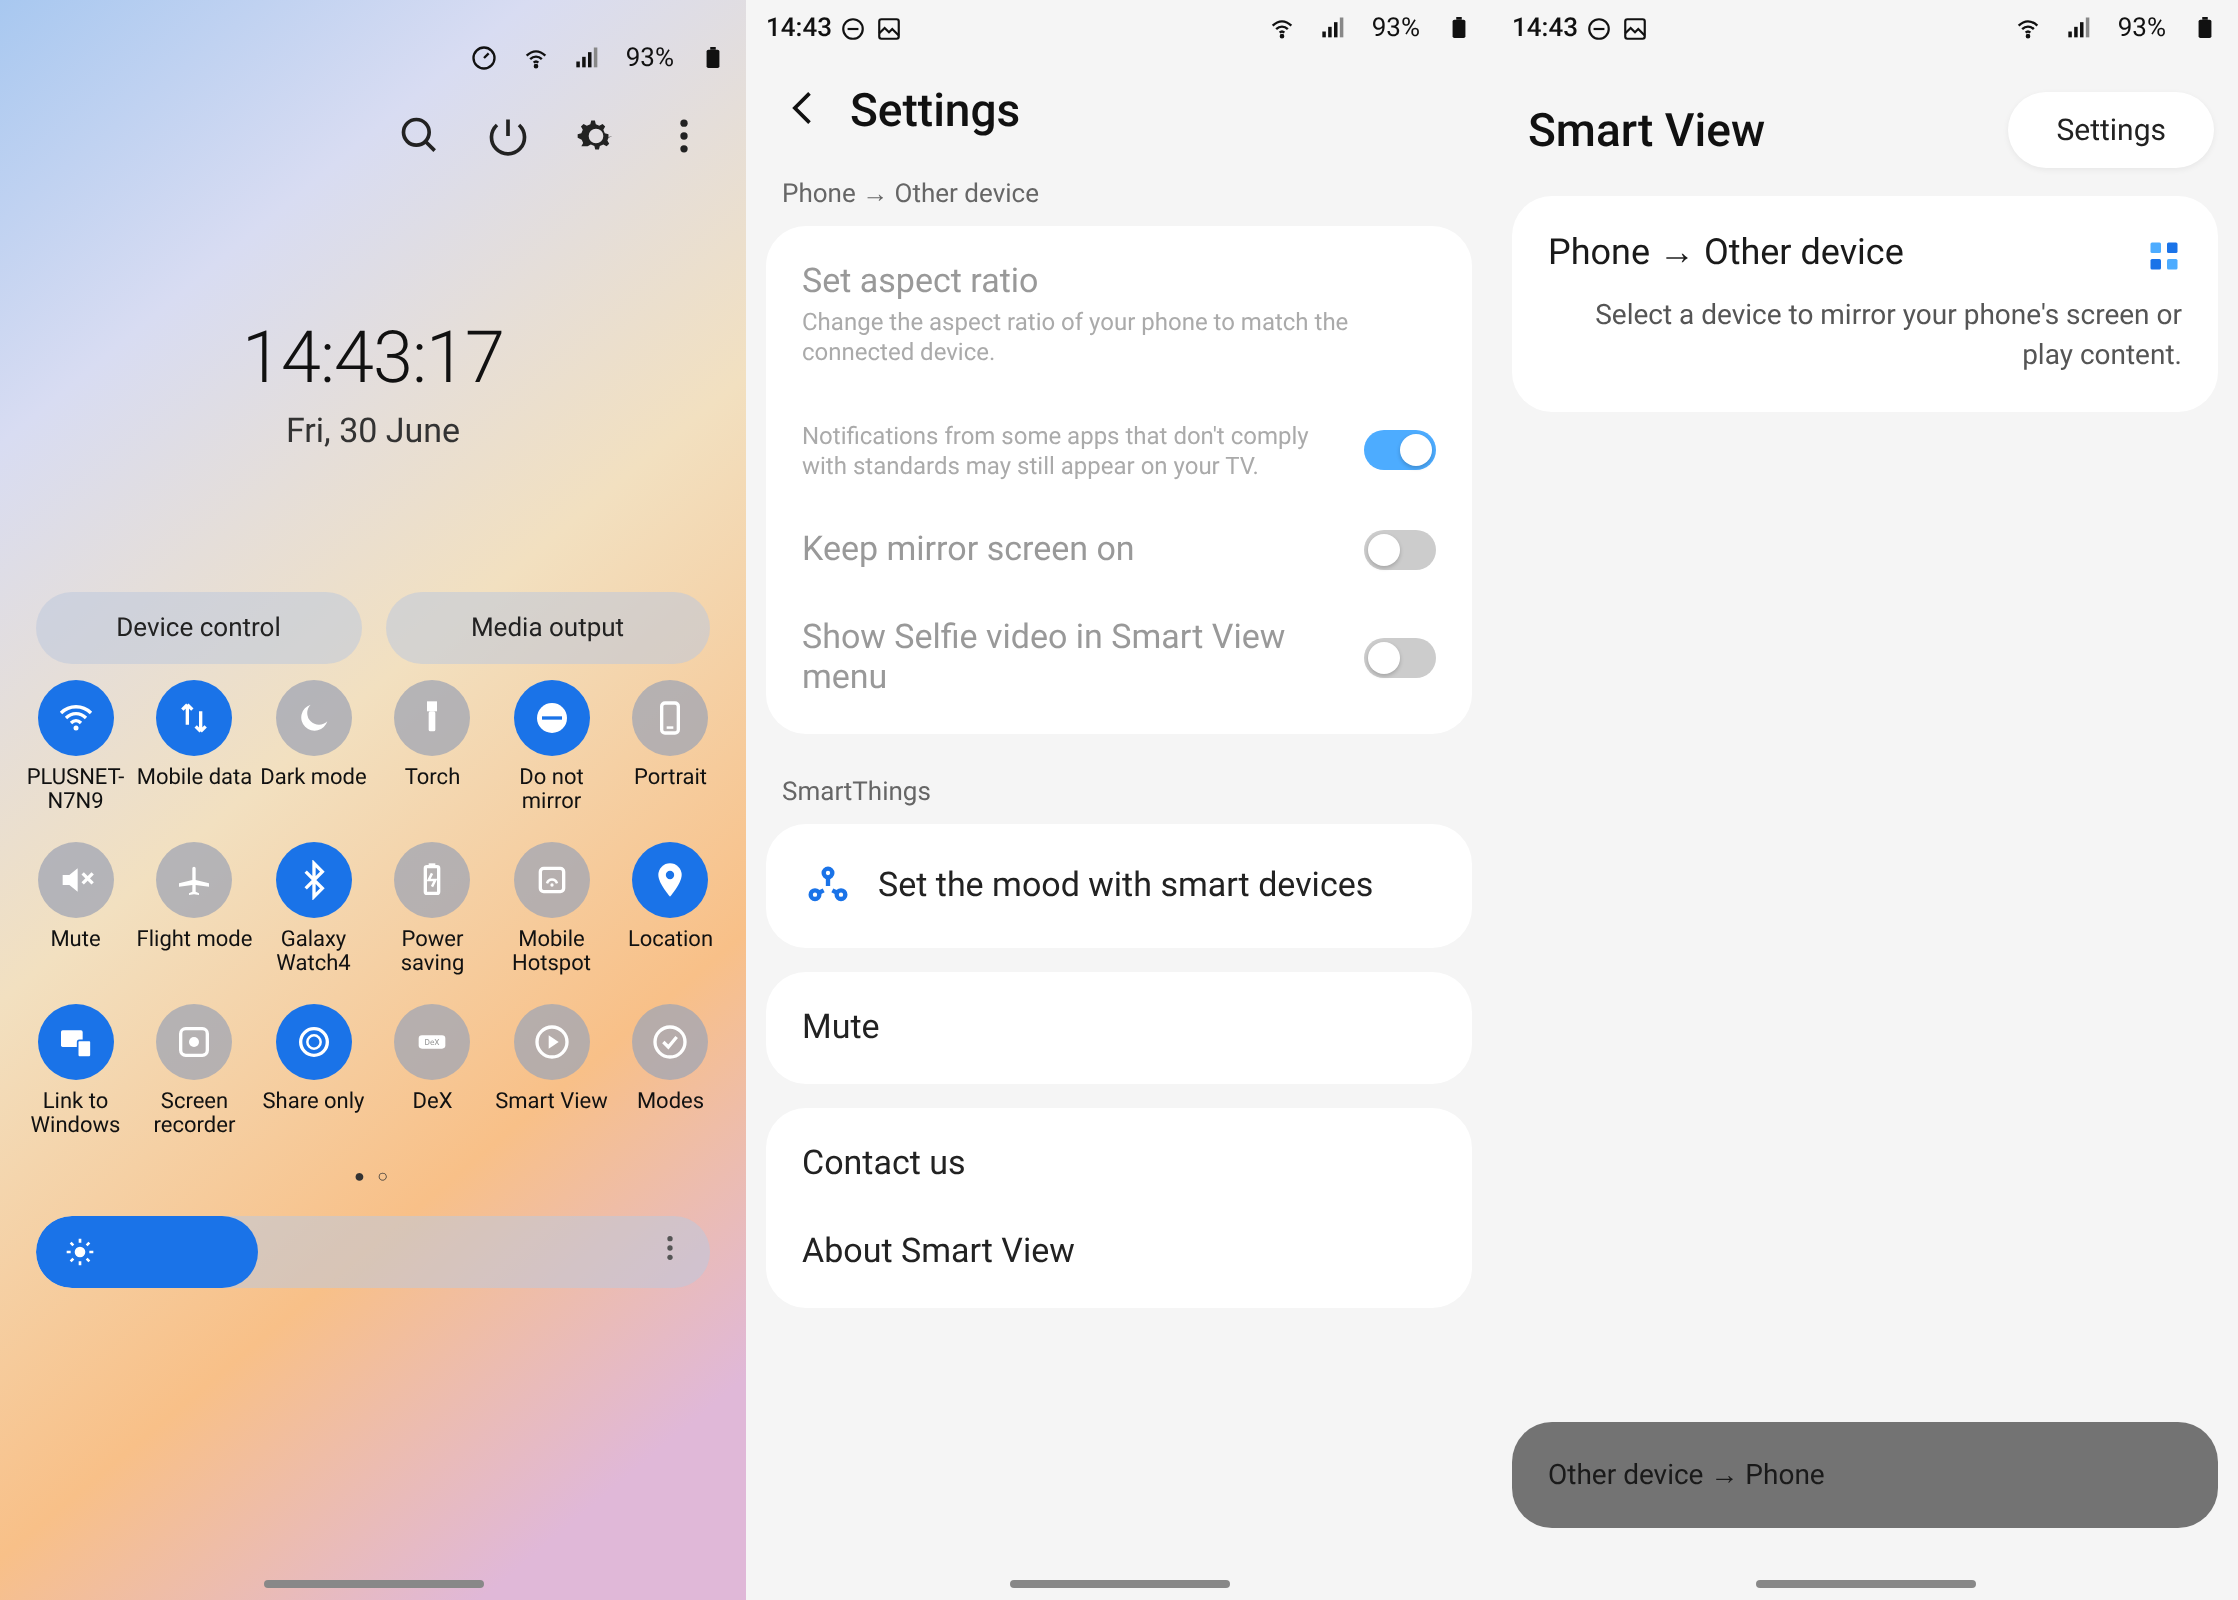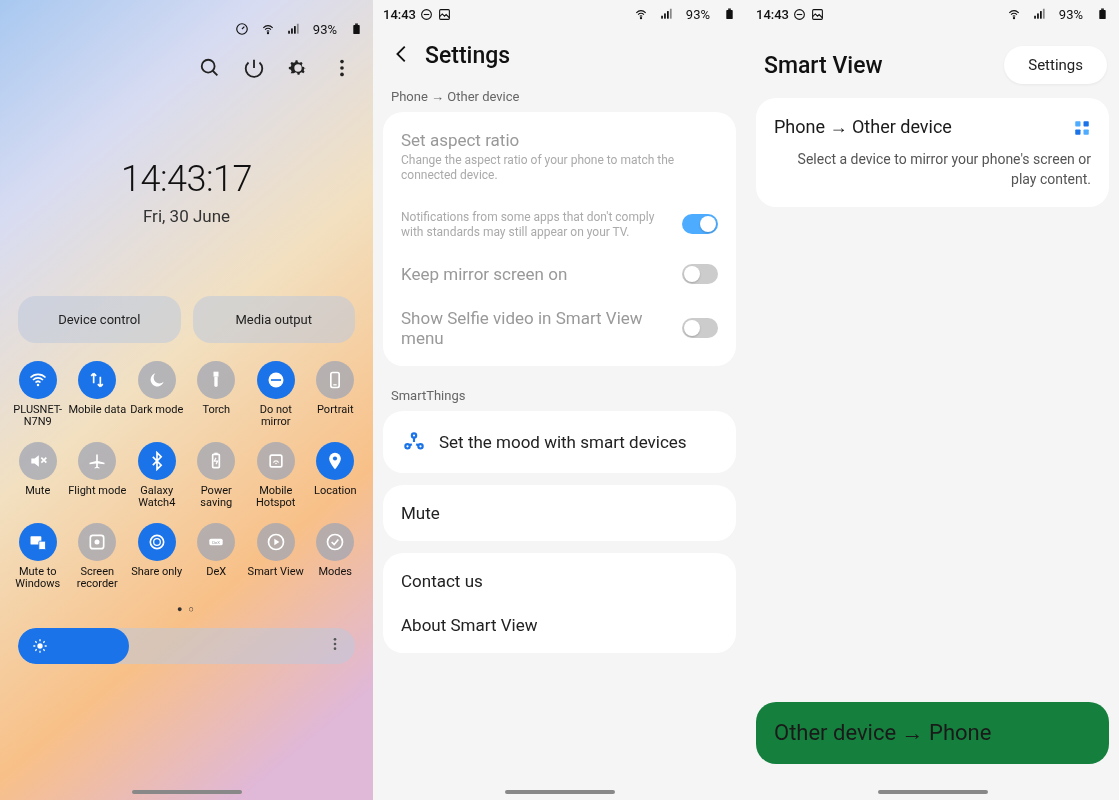--- a/index.html
+++ b/index.html
@@ -16,22 +16,22 @@
   .s-ico { width: 14px; height: 14px; display: inline-flex; align-items: center; justify-content: center; }
 
   
   .p1 .status { padding-top: 20px; height: 38px; }
   .toprow { display: flex; justify-content: flex-end; gap: 22px; padding: 10px 20px 0 0; height: 50px; align-items: center; }
   .toprow .icn { width: 22px; height: 22px; color: #222; cursor: pointer; }
   .clockblk { text-align: center; margin-top: 70px; }
   .clockblk .time { font-size: 36px; font-weight: 300; color: #111; letter-spacing: -0.5px; }
   .clockblk .date { font-size: 17px; color: #333; margin-top: 6px; }
   .pillrow { display: flex; gap: 12px; padding: 0 18px; margin-top: 70px; }
-  .pill { flex: 1; height: 47px; border-radius: 18px; background: rgba(190,200,220,.55); display: flex; align-items: center; justify-content: center; font-size: 13px; color: #222; cursor: pointer; }
-  .qgrid { display: grid; grid-template-columns: repeat(6, 1fr); gap: 10px 0; padding: 18px 8px 0; }
+  .pill { flex: 1; height: 36px; border-radius: 18px; background: rgba(190,200,220,.55); display: flex; align-items: center; justify-content: center; font-size: 13px; color: #222; cursor: pointer; }
+  .qgrid { display: grid; grid-template-columns: repeat(6, 1fr); gap: 10px 0; padding: 8px 8px 0; }
   .qtile { display: flex; flex-direction: column; align-items: center; cursor: pointer; }
   .qc { width: 38px; height: 38px; border-radius: 50%; display: flex; align-items: center; justify-content: center; color: #fff; }
   .on { background: #1a73e8; }
   .off { background: rgba(160,165,180,.75); }
   .qlab { font-size: 11px; color: #111; text-align: center; margin-top: 5px; line-height: 1.1; max-width: 58px; min-height: 28px; }
   .dots { text-align: center; margin-top: 10px; font-size: 9px; color: #333; letter-spacing: 2px; }
   .brightrow { margin: 14px 18px 0; height: 36px; border-radius: 18px; background: rgba(190,200,220,.55); position: relative; overflow: hidden; display: flex; align-items: center; }
   .bfill { position: absolute; left: 0; top: 0; bottom: 0; width: 33%; background: #1a73e8; border-radius: 18px; display: flex; align-items: center; justify-content: flex-start; padding-left: 14px; }
   .bknob { position: absolute; right: 12px; top: 50%; transform: translateY(-50%); color: #555; }
   .navbar { position: absolute; bottom: 6px; left: 50%; transform: translateX(-50%); width: 110px; height: 4px; border-radius: 2px; background: #888; }
@@ -54,21 +54,21 @@
   .st-icon { width: 26px; height: 26px; flex-shrink: 0; }
 
   
   .hdr3 { display: flex; align-items: center; padding: 18px 12px 14px 18px; gap: 10px; }
   .hdr3 .title { font-size: 23px; font-weight: 500; color: #111; flex: 1; }
   .chip { background: #fff; border-radius: 22px; padding: 10px 24px; font-size: 15px; color: #222; box-shadow: 0 1px 3px rgba(0,0,0,.06); cursor: pointer; }
   .p3 .card2 { background: #fff; border-radius: 20px; margin: 0 10px 12px; padding: 18px; }
   .p3 .cttl { font-size: 18px; color: #1a1a1a; }
   .p3 .csub { font-size: 14px; color: #555; margin-top: 12px; line-height: 1.4; text-align: right; }
   .p3 .rightico { float: right; margin-top: 3px; }
-  .bottomcard { position: absolute; bottom: 36px; left: 10px; right: 10px; background: #15803d; border-radius: 20px; padding: 18px; font-size: 22px; color: #1a1a1a; cursor: pointer; }
+  .bottomcard { position: absolute; bottom: 36px; left: 10px; right: 10px; background: #737373; border-radius: 20px; padding: 18px; font-size: 14px; color: #1a1a1a; cursor: pointer; }
 </style>
 </head>
 <body>
 
 <div class="phone p1">
   <div class="status">
     <span class="s-ico">
         <svg viewBox="0 0 24 24" width="14" height="14" fill="none" stroke="#111" stroke-width="2">
           <circle cx="12" cy="12" r="9"></circle>
           <path d="M12 12l4-4"></path>
@@ -228,21 +228,21 @@
         </div>
         <div class="qlab">Location</div>
       </div>
       <div class="qtile">
         <div class="qc on">
           <svg width="20" height="20" viewBox="0 0 24 24">
             <rect x="3" y="5" width="13" height="10" rx="1" fill="currentColor"></rect>
             <rect x="13" y="11" width="8" height="10" rx="1" fill="currentColor" stroke="#1a73e8"></rect>
           </svg>
         </div>
-        <div class="qlab">Mute to Windows</div>
+        <div class="qlab">Link to Windows</div>
       </div>
       <div class="qtile">
         <div class="qc off">
           <svg width="20" height="20" viewBox="0 0 24 24">
             <rect x="4" y="4" width="16" height="16" rx="3" fill="none" stroke="currentColor" stroke-width="2"></rect>
             <circle cx="12" cy="12" r="3" fill="currentColor"></circle>
           </svg>
         </div>
         <div class="qlab">Screen recorder</div>
       </div>

